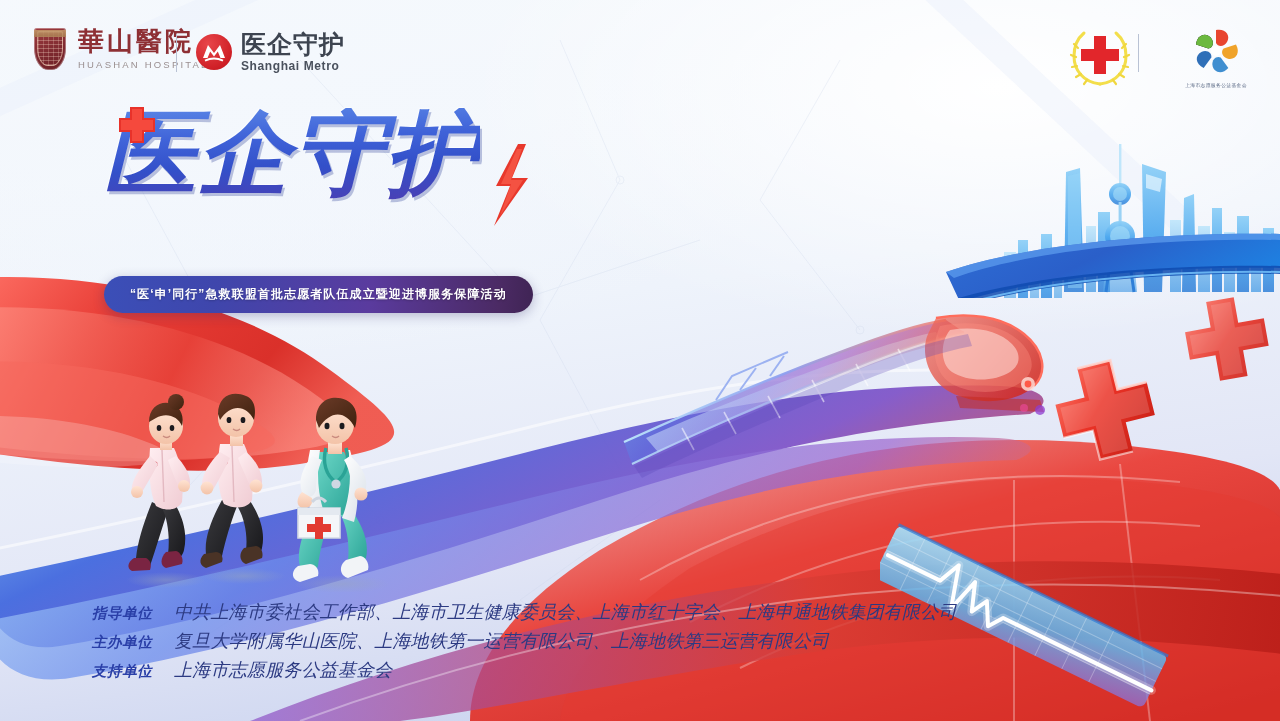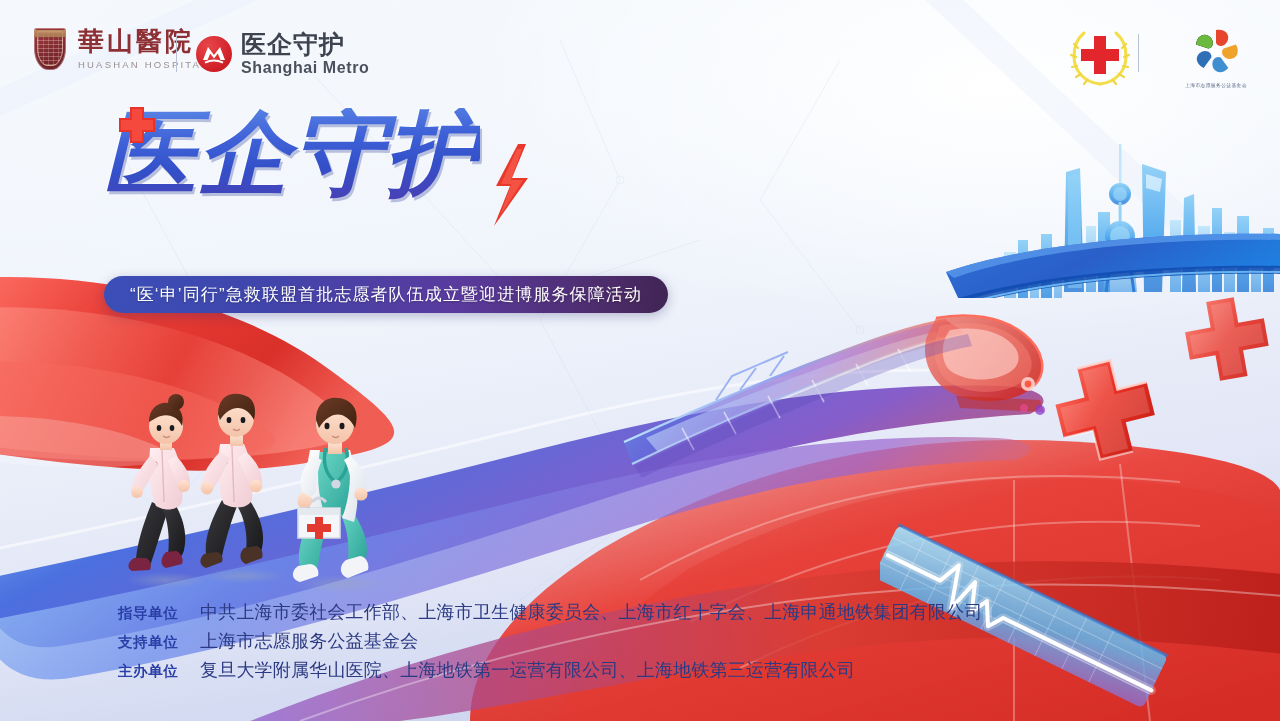--- a/index.html
+++ b/index.html
@@ -55,21 +55,21 @@
   .logo-div { position:absolute; top:34px; width:1px; height:38px; background:#b9c2d4; }
   .logo-div.d1 { left:176px; }
   .logo-div.d2 { left:1138px; }
 
   .logo-metro { position:absolute; left:196px; top:31px; display:flex; align-items:center; }
   .metro-mark { width:36px; height:36px; border-radius:50%; position:relative; flex:0 0 auto;
     background:radial-gradient(circle at 34% 28%,#e8464a,#cf1f26 70%,#b9141b 100%); }
   .metro-mark svg { position:absolute; inset:0; }
   .metro-text { margin-left:9px; }
   .metro-cn { font-size:25px; font-weight:700; letter-spacing:1px; color:#3d4450; line-height:1.05; white-space:nowrap; }
-  .metro-en { font-size:16px; font-weight:700; letter-spacing:.6px; color:#4a515d; margin-top:2px; white-space:nowrap; }
+  .metro-en { font-size:12px; font-weight:700; letter-spacing:.6px; color:#4a515d; margin-top:2px; white-space:nowrap; }
 
   .logo-rc { position:absolute; left:1069px; top:26px; width:62px; height:62px; }
   .logo-fund { position:absolute; left:1156px; top:24px; width:120px; height:72px; text-align:center; }
   .fund-cap { font-size:5px; letter-spacing:.35px; color:#5c6b86; transform:scale(.96); white-space:nowrap; }
 
   
   .title-wrap { position:absolute; left:104px; top:108px; }
   .title-row { display:flex; align-items:flex-start; position:relative; }
   .t-main {
     font-family:"DejaVu Sans","Liberation Sans",sans-serif;
@@ -92,38 +92,38 @@
   
   .sub-pill {
     position:absolute; left:104px; top:276px;
     height:37px; padding:0 26px;
     display:flex; align-items:center;
     border-radius:19px;
     background:linear-gradient(96deg,#3b4fb8 0%,#3f46ac 26%,#5a3b9e 62%,#4b2a64 92%,#3f2454 100%);
     box-shadow:0 3px 12px rgba(50,45,110,.30);
   }
   .sub-pill span {
-    font-size:17px; font-weight:400; color:#fff; letter-spacing:1.1px; white-space:nowrap;
+    font-size:12px; font-weight:700; color:#fff; letter-spacing:1.1px; white-space:nowrap;
     text-shadow:0 1px 2px rgba(0,0,0,.25);
   }
 
   
   .art { position:absolute; inset:0; }
   .art > svg { position:absolute; }
 
   .sv-skyline { left:938px; top:116px; }
   .sv-ribbons { left:0;    top:250px; }
   .sv-train   { left:620px; top:272px; }
   .sv-cross-a { left:1050px; top:352px; }
   .sv-cross-b { left:1178px; top:290px; }
   .sv-people  { left:104px; top:352px; }
   .sv-ecg     { left:880px; top:520px; }
 
   
-  .credits { position:absolute; left:118px; top:600px; }
+  .credits { position:absolute; left:92px; top:600px;font-style:italic; }
   .c-row { display:flex; align-items:baseline; margin-bottom:5px; }
   .c-lab {
     width:82px; flex:0 0 82px;
     font-size:14.5px; font-weight:700; color:#2a3fa8; letter-spacing:.6px;
   }
   .c-val { font-size:18px; color:#2c3a82; letter-spacing:.2px; white-space:nowrap; }
 </style>
 </head>
 <body>
 
@@ -613,22 +613,22 @@
   <div class="sub-pill">
     <span>“医‘申’同行”急救联盟首批志愿者队伍成立暨迎进博服务保障活动</span>
   </div>
 
   <div class="credits">
     <div class="c-row">
       <div class="c-lab">指导单位</div>
       <div class="c-val">中共上海市委社会工作部、上海市卫生健康委员会、上海市红十字会、上海申通地铁集团有限公司</div>
     </div>
     <div class="c-row">
+      <div class="c-lab">主办单位</div>
+      <div class="c-val">复旦大学附属华山医院、上海地铁第一运营有限公司、上海地铁第三运营有限公司</div>
+    </div>
+    <div class="c-row">
       <div class="c-lab">支持单位</div>
       <div class="c-val">上海市志愿服务公益基金会</div>
     </div>
-    <div class="c-row">
-      <div class="c-lab">主办单位</div>
-      <div class="c-val">复旦大学附属华山医院、上海地铁第一运营有限公司、上海地铁第三运营有限公司</div>
-    </div>
   </div>
 
 </div>
 
 </body></html>

